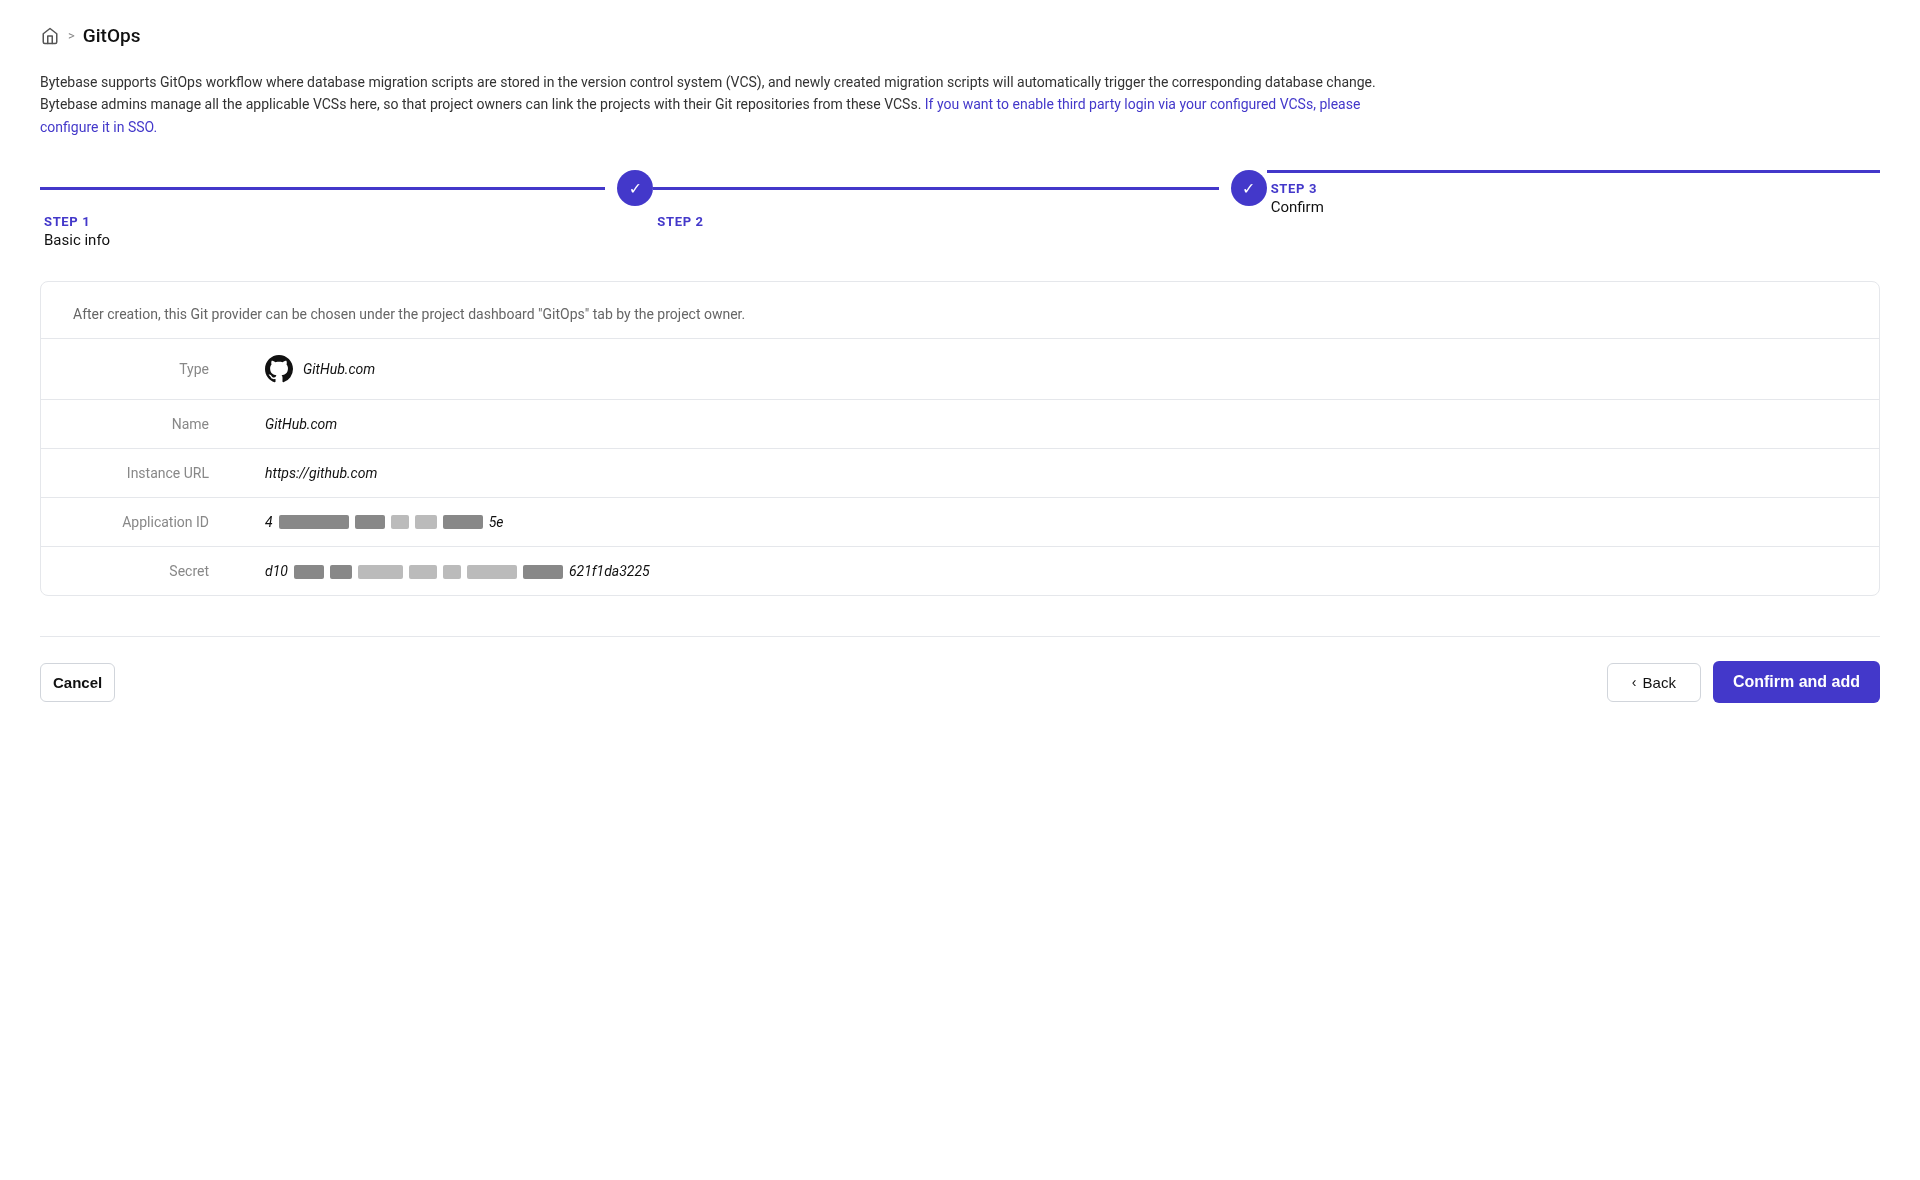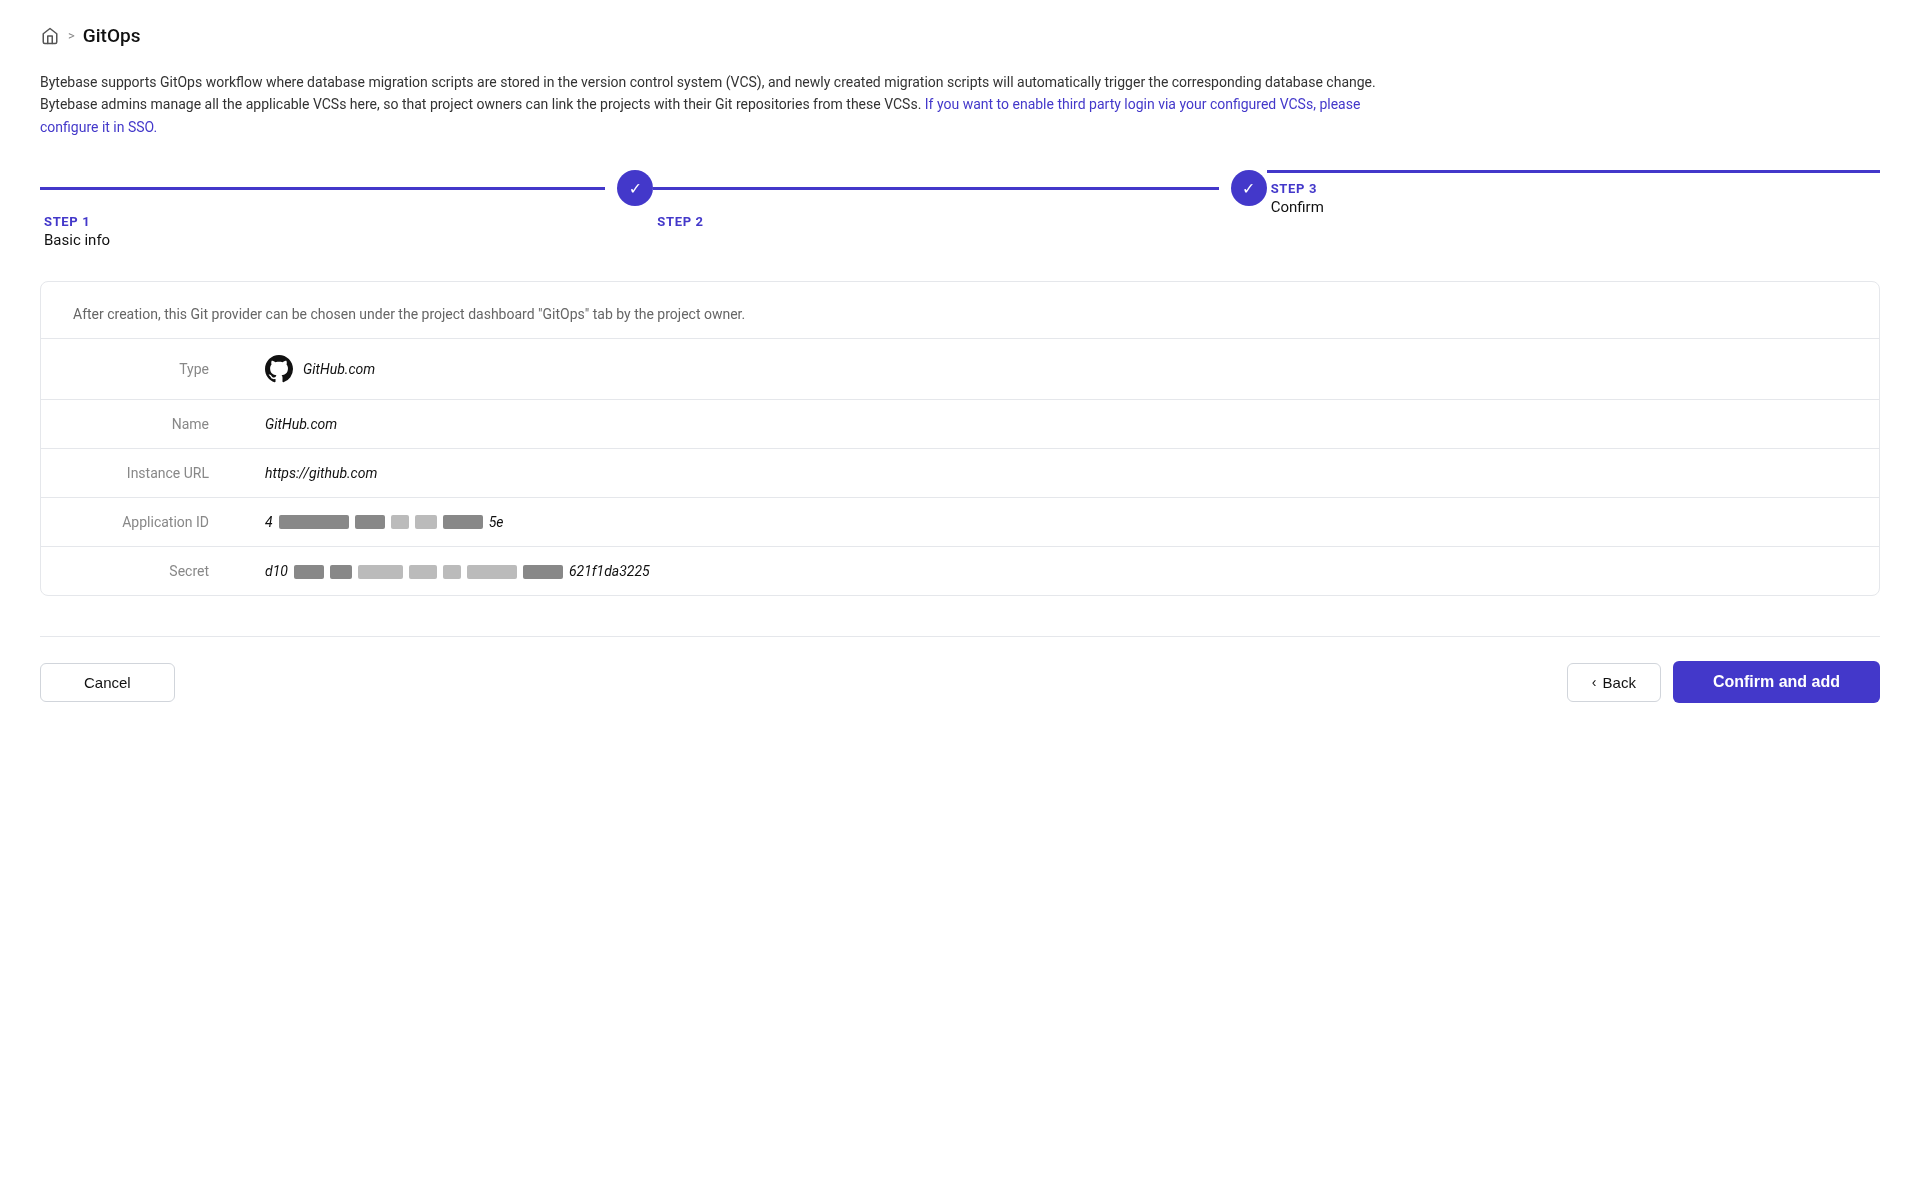--- a/index.html
+++ b/index.html
@@ -188,27 +188,28 @@
     .footer {
       display: flex;
       align-items: center;
       justify-content: space-between;
       padding: 24px 0;
       border-top: 1px solid #e5e7eb;
       margin-top: auto;
     }
 
     .btn-cancel {
-      padding: 10px 43px;
+      padding: 10px 12px;
       border: 1px solid #d1d5db;
       border-radius: 6px;
       background: #fff;
       font-size: 15px;
       color: #111;
       cursor: pointer;
+      font-weight: bold;
     }
 
     .footer-right {
       display: flex;
       align-items: center;
       gap: 12px;
     }
 
     .btn-back {
       padding: 10px 24px;
@@ -217,21 +218,21 @@
       background: #fff;
       font-size: 15px;
       color: #111;
       cursor: pointer;
       display: flex;
       align-items: center;
       gap: 6px;
     }
 
     .btn-confirm {
-      padding: 12px 40px;
+      padding: 12px 20px;
       border: none;
       border-radius: 6px;
       background: #4338ca;
       color: #fff;
       font-size: 16px;
       font-weight: 600;
       cursor: pointer;
     }
   </style>
 </head>

